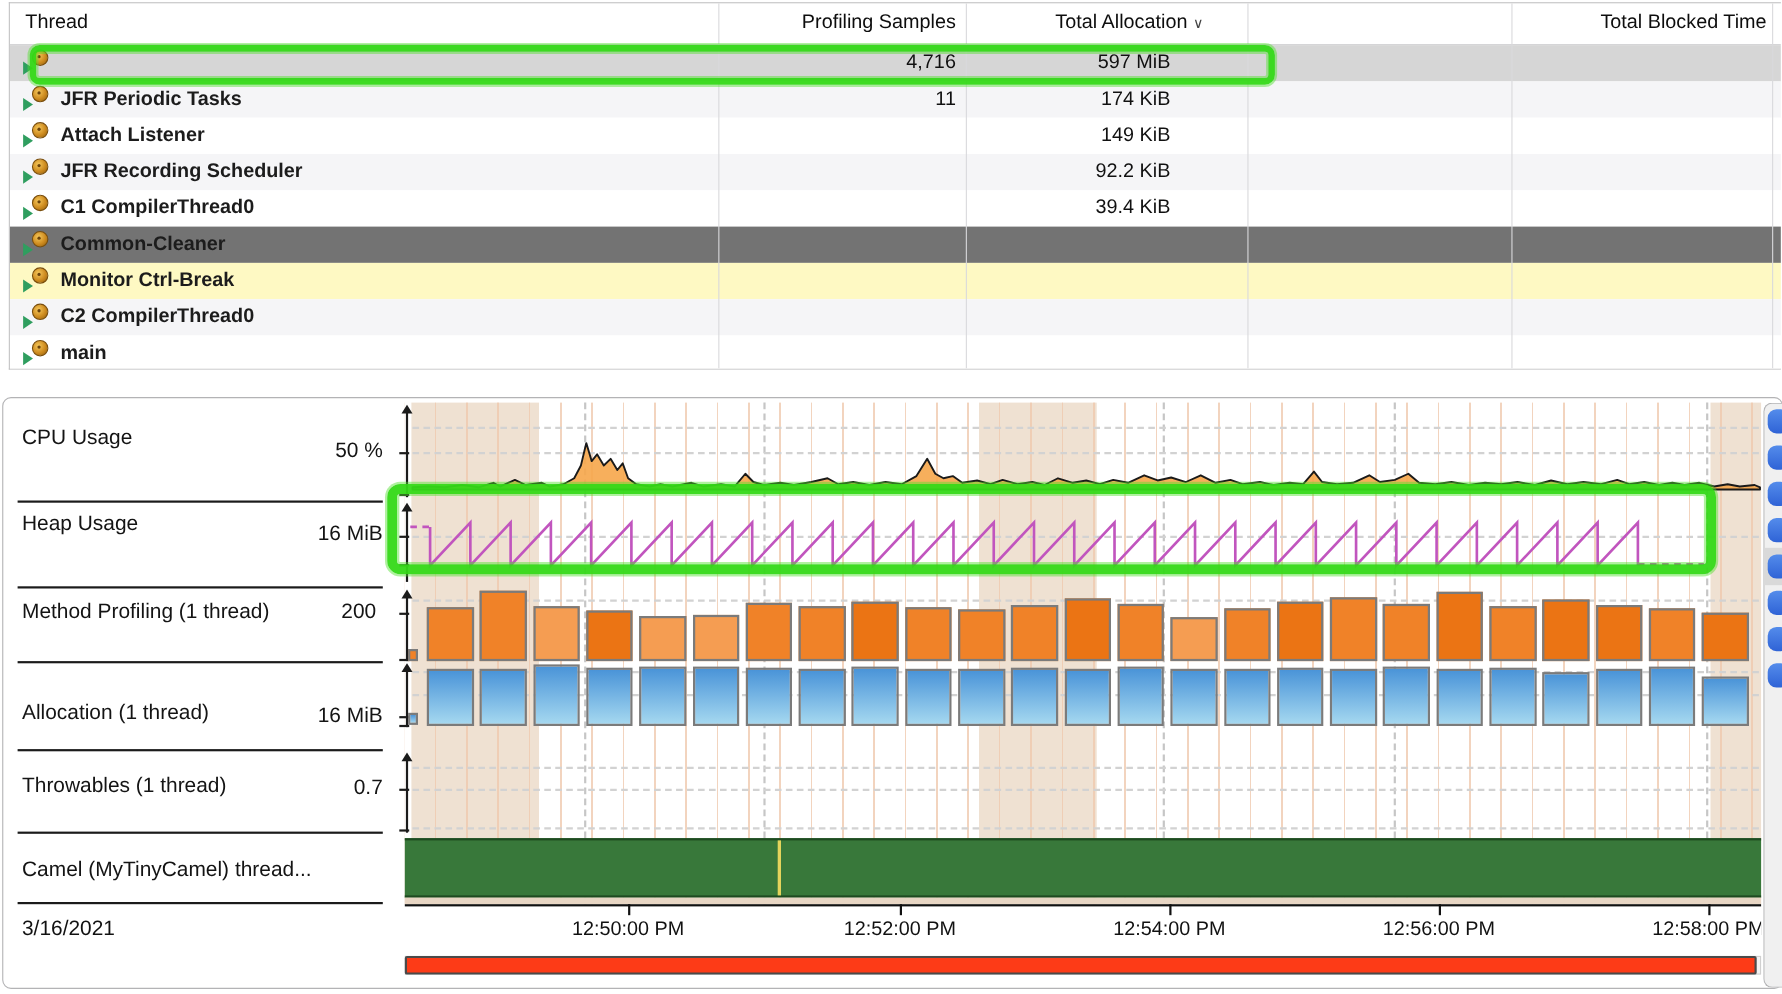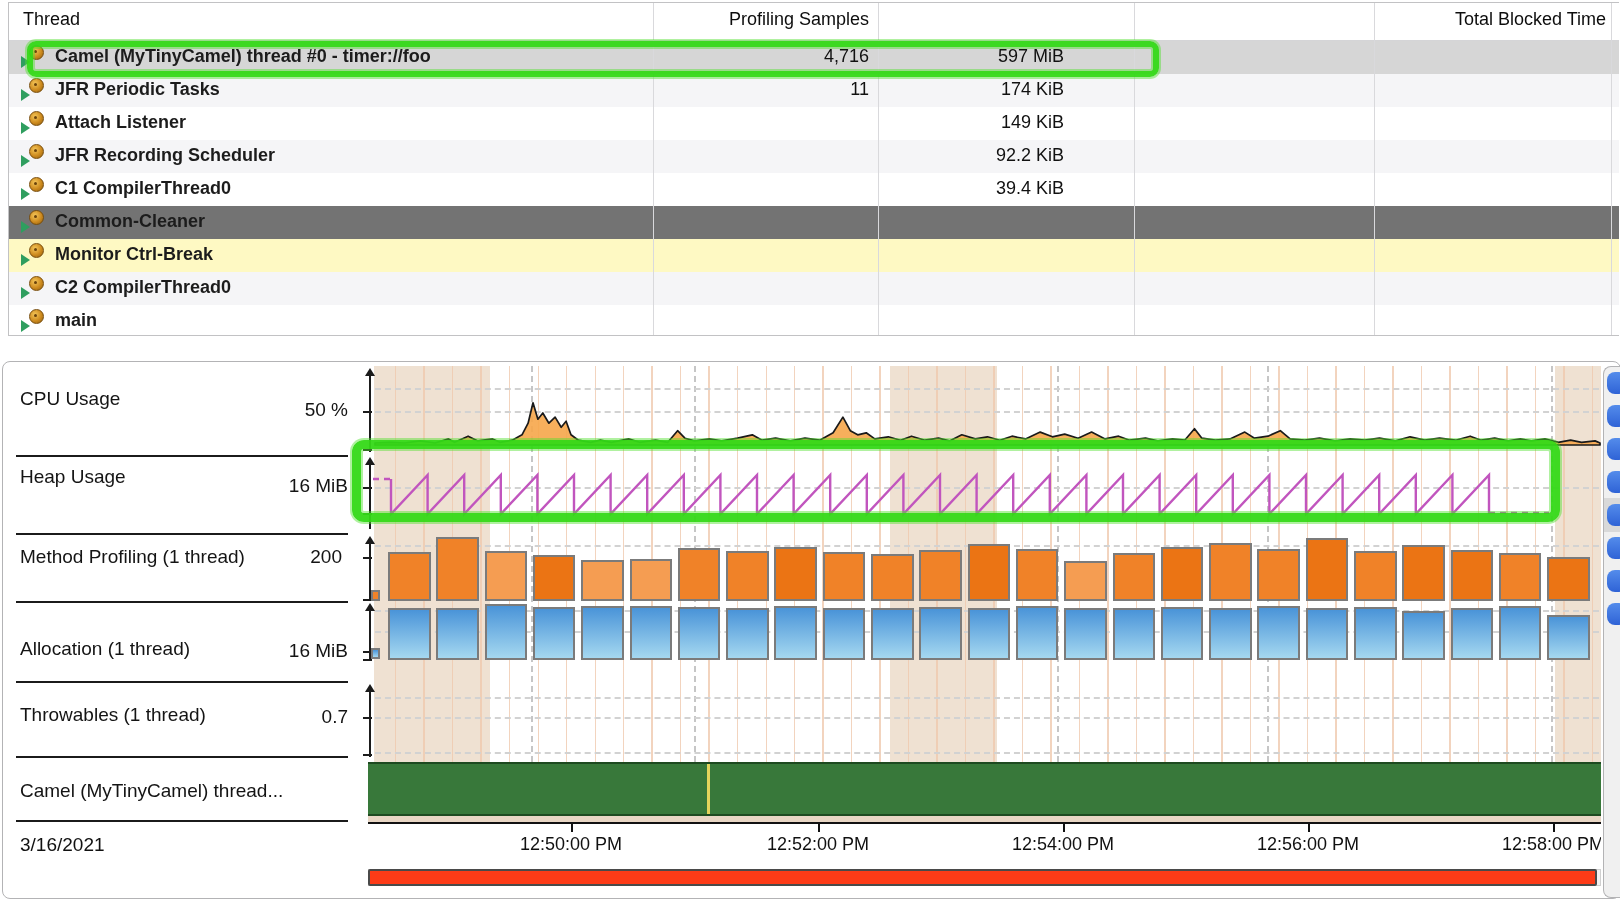--- a/index.html
+++ b/index.html
@@ -43,29 +43,29 @@
     background:linear-gradient(180deg,#548ceb,#2f63d6);z-index:40;}
 </style>
 </head>
 <body>
 
 <div id="stage">
 
   <section id="thread-table">
     <div class="t-header-cell" style="left:14px;">Thread</div>
     <div class="t-header-cell num" style="left:662px;width:198px;">Profiling Samples</div>
+    <div class="t-header-cell num" style="left:887px;width:198px;"><span>Total Allocation</span> <span style="font-size:13px;color:#444;">∨</span></div>
     <div class="t-header-cell num" style="left:1383px;width:214px;">Total Blocked Time</div>
     <div class="abs" style="left:0;top:37px;width:1610px;height:1px;background:#d5d5d7;"></div>
     <div id="t-body">
         <div class="t-row" style="position: absolute; left: 0px; top: 38px; width: 1610px; height: 33px; background: rgb(214, 214, 214);">
           <div class="thread-icon" style="position: absolute;">
             <div class="tri" style="position: absolute;"></div>
             <div class="gear" style="position: absolute;"></div>
           </div>
-          <div class="cell name" style="position: absolute;">Camel (MyTinyCamel) thread #0 - timer://foo</div>
           <div class="cell" style="position: absolute; left: 662px; top: 5px; width: 198px; text-align: right;">4,716</div>
           <div class="cell" style="position: absolute; left: 887px; top: 5px; width: 168px; text-align: right;">597 MiB</div>
           <div class="cell" style="position: absolute; left: 1143px; top: 5px; width: 218px; text-align: right;"></div>
           <div class="cell" style="position: absolute; left: 1383px; top: 5px; width: 214px; text-align: right;"></div>
         </div>
         <div class="t-row" style="position: absolute; left: 0px; top: 71px; width: 1610px; height: 33px; background: rgb(245, 245, 247);">
           <div class="thread-icon" style="position: absolute;">
             <div class="tri" style="position: absolute;"></div>
             <div class="gear" style="position: absolute;"></div>
           </div>

